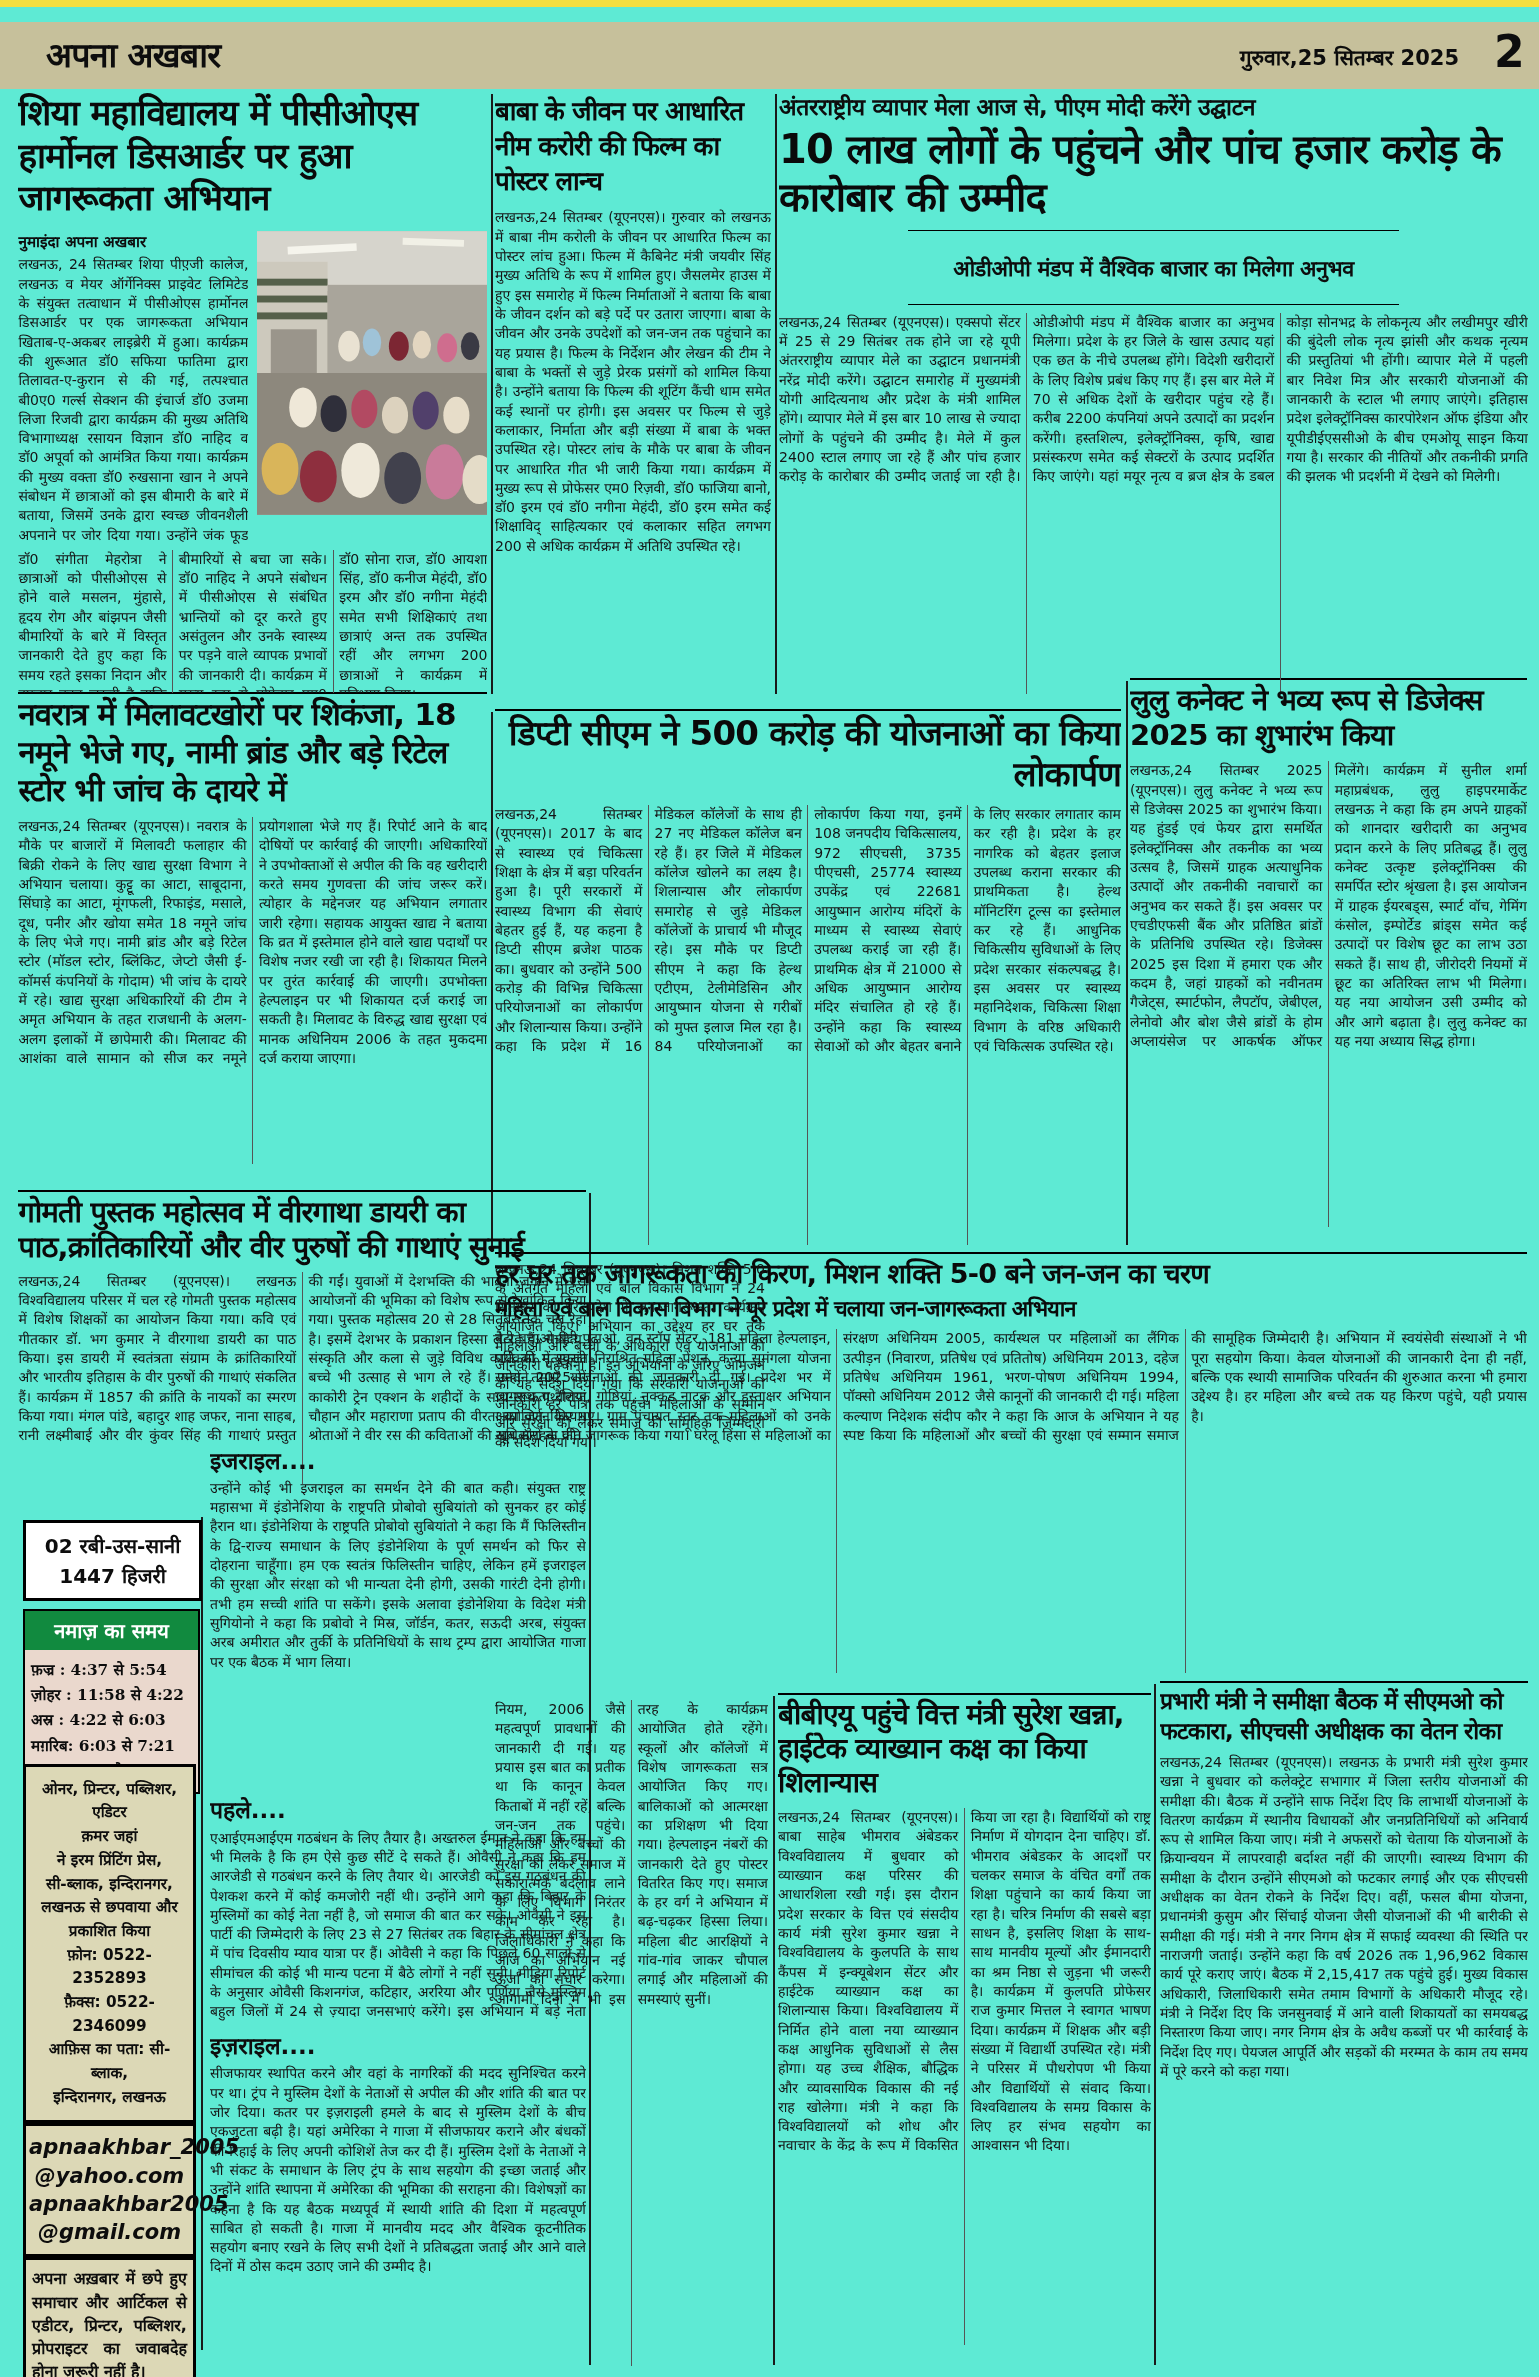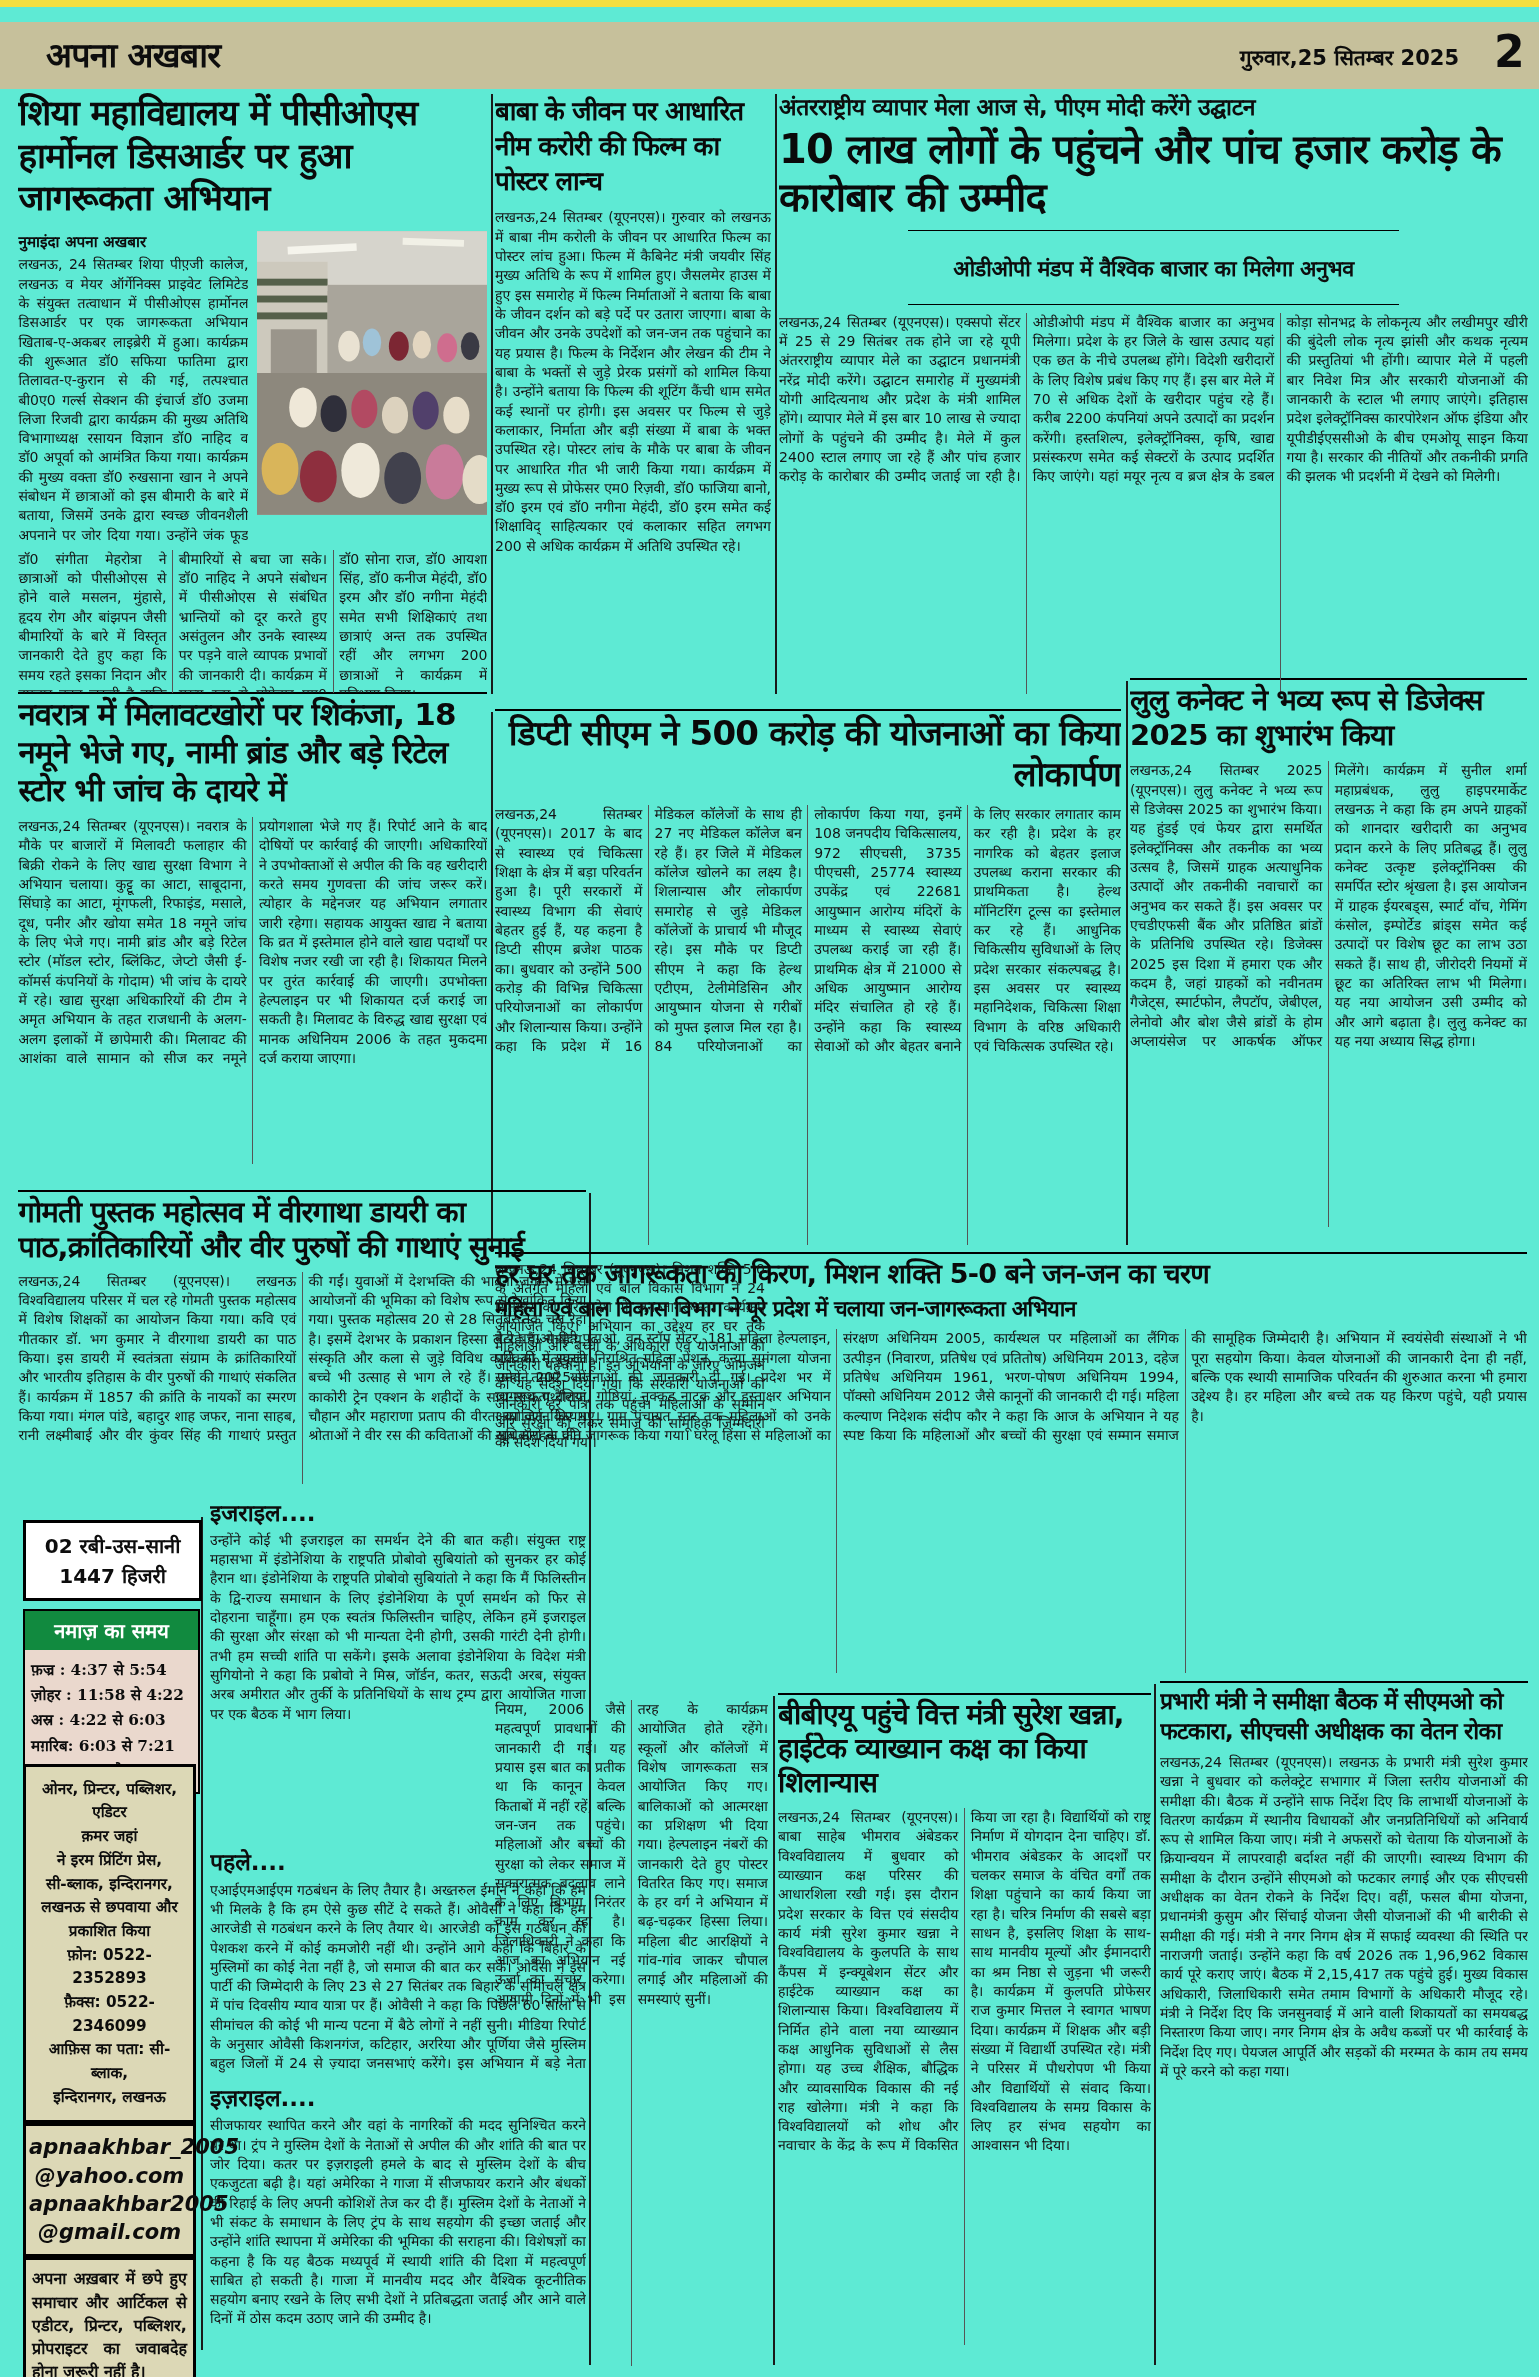--- a/index.html
+++ b/index.html
@@ -154,21 +154,21 @@
   <div class="art" style="left:778px;top:1698px;width:373px;height:667px;">
     <div class="hl" style="font-size:28px;">बीबीएयू पहुंचे वित्त मंत्री सुरेश खन्ना, हाईटेक व्याख्यान कक्ष का किया शिलान्यास</div>
     <div class="body cols2" style="height:537px;margin-top:7.7px;">लखनऊ,24 सितम्बर (यूएनएस)। बाबा साहेब भीमराव अंबेडकर विश्वविद्यालय में बुधवार को व्याख्यान कक्ष परिसर की आधारशिला रखी गई। इस दौरान प्रदेश सरकार के वित्त एवं संसदीय कार्य मंत्री सुरेश कुमार खन्ना ने विश्वविद्यालय के कुलपति के साथ कैंपस में इन्क्यूबेशन सेंटर और हाईटेक व्याख्यान कक्ष का शिलान्यास किया। विश्वविद्यालय में निर्मित होने वाला नया व्याख्यान कक्ष आधुनिक सुविधाओं से लैस होगा। यह उच्च शैक्षिक, बौद्धिक और व्यावसायिक विकास की नई राह खोलेगा। मंत्री ने कहा कि विश्वविद्यालयों को शोध और नवाचार के केंद्र के रूप में विकसित किया जा रहा है। विद्यार्थियों को राष्ट्र निर्माण में योगदान देना चाहिए। डॉ. भीमराव अंबेडकर के आदर्शों पर चलकर समाज के वंचित वर्गों तक शिक्षा पहुंचाने का कार्य किया जा रहा है। चरित्र निर्माण की सबसे बड़ा साधन है, इसलिए शिक्षा के साथ-साथ मानवीय मूल्यों और ईमानदारी का श्रम निष्ठा से जुड़ना भी जरूरी है। कार्यक्रम में कुलपति प्रोफेसर राज कुमार मित्तल ने स्वागत भाषण दिया। कार्यक्रम में शिक्षक और बड़ी संख्या में विद्यार्थी उपस्थित रहे। मंत्री ने परिसर में पौधरोपण भी किया और विद्यार्थियों से संवाद किया। विश्वविद्यालय के समग्र विकास के लिए हर संभव सहयोग का आश्वासन भी दिया।</div>
   </div>
 
   <div class="art" style="left:1160px;top:1687px;width:368px;height:678px;">
     <div class="hl" style="font-size:23px;line-height:1.3;">प्रभारी मंत्री ने समीक्षा बैठक में सीएमओ को फटकारा, सीएचसी अधीक्षक का वेतन रोका</div>
     <div class="body" style="height:598px;margin-top:6.1px;overflow:hidden;">लखनऊ,24 सितम्बर (यूएनएस)। लखनऊ के प्रभारी मंत्री सुरेश कुमार खन्ना ने बुधवार को कलेक्ट्रेट सभागार में जिला स्तरीय योजनाओं की समीक्षा की। बैठक में उन्होंने साफ निर्देश दिए कि लाभार्थी योजनाओं के वितरण कार्यक्रम में स्थानीय विधायकों और जनप्रतिनिधियों को अनिवार्य रूप से शामिल किया जाए। मंत्री ने अफसरों को चेताया कि योजनाओं के क्रियान्वयन में लापरवाही बर्दाश्त नहीं की जाएगी। स्वास्थ्य विभाग की समीक्षा के दौरान उन्होंने सीएमओ को फटकार लगाई और एक सीएचसी अधीक्षक का वेतन रोकने के निर्देश दिए। वहीं, फसल बीमा योजना, प्रधानमंत्री कुसुम और सिंचाई योजना जैसी योजनाओं की भी बारीकी से समीक्षा की गई। मंत्री ने नगर निगम क्षेत्र में सफाई व्यवस्था की स्थिति पर नाराजगी जताई। उन्होंने कहा कि वर्ष 2026 तक 1,96,962 विकास कार्य पूरे कराए जाएं। बैठक में 2,15,417 तक पहुंचे हुई। मुख्य विकास अधिकारी, जिलाधिकारी समेत तमाम विभागों के अधिकारी मौजूद रहे। मंत्री ने निर्देश दिए कि जनसुनवाई में आने वाली शिकायतों का समयबद्ध निस्तारण किया जाए। नगर निगम क्षेत्र के अवैध कब्जों पर भी कार्रवाई के निर्देश दिए गए। पेयजल आपूर्ति और सड़कों की मरम्मत के काम तय समय में पूरे करने को कहा गया।</div>
   </div>
 
-  <div class="art" style="left:210px;top:1488px;width:376px;height:865px;">
+  <div class="art" style="left:210px;top:1436px;width:376px;height:865px;">
     <div class="sec-h">इजराइल....</div>
     <div class="body" style="height:307px;overflow:hidden;">उन्होंने कोई भी इजराइल का समर्थन देने की बात कही। संयुक्त राष्ट्र महासभा में इंडोनेशिया के राष्ट्रपति प्रोबोवो सुबियांतो को सुनकर हर कोई हैरान था। इंडोनेशिया के राष्ट्रपति प्रोबोवो सुबियांतो ने कहा कि मैं फिलिस्तीन के द्वि-राज्य समाधान के लिए इंडोनेशिया के पूर्ण समर्थन को फिर से दोहराना चाहूँगा। हम एक स्वतंत्र फिलिस्तीन चाहिए, लेकिन हमें इजराइल की सुरक्षा और संरक्षा को भी मान्यता देनी होगी, उसकी गारंटी देनी होगी। तभी हम सच्ची शांति पा सकेंगे। इसके अलावा इंडोनेशिया के विदेश मंत्री सुगियोनो ने कहा कि प्रबोवो ने मिस्र, जॉर्डन, कतर, सऊदी अरब, संयुक्त अरब अमीरात और तुर्की के प्रतिनिधियों के साथ ट्रम्प द्वारा आयोजित गाजा पर एक बैठक में भाग लिया।</div>
     <div class="sec-h">पहले....</div>
     <div class="body" style="height:193px;overflow:hidden;">एआईएमआईएम गठबंधन के लिए तैयार है। अख्तरुल ईमान ने कहा कि हम भी मिलके है कि हम ऐसे कुछ सीटें दे सकते हैं। ओवैसी ने कहा कि हम आरजेडी से गठबंधन करने के लिए तैयार थे। आरजेडी को इस गठबंधन की पेशकश करने में कोई कमजोरी नहीं थी। उन्होंने आगे कहा कि बिहार के मुस्लिमों का कोई नेता नहीं है, जो समाज की बात कर सके। ओवैसी ने इस पार्टी की जिम्मेदारी के लिए 23 से 27 सितंबर तक बिहार के सीमांचल क्षेत्र में पांच दिवसीय म्याव यात्रा पर हैं। ओवैसी ने कहा कि पिछले 60 सालों से सीमांचल की कोई भी मान्य पटना में बैठे लोगों ने नहीं सुनी। मीडिया रिपोर्ट के अनुसार ओवैसी किशनगंज, कटिहार, अररिया और पूर्णिया जैसे मुस्लिम बहुल जिलों में 24 से ज़्यादा जनसभाएं करेंगे। इस अभियान में बड़े नेता शामिल होंगे और पार्टी को अच्छे नतीजों की उम्मीद है। पार्टी के सीमांचल के सूत्रों ने कहा कि ओवैसी पहले 2020 में एआईएमआईएम द्वारा जीती गई पांच विधानसभा सीटों को निशाना बनाएंगे, जहां 2022 में चार बागी विधायक जदयू में चले गए थे।</div>
     <div class="sec-h">इज़राइल....</div>
     <div class="body" style="height:253px;overflow:hidden;">सीजफायर स्थापित करने और वहां के नागरिकों की मदद सुनिश्चित करने पर था। ट्रंप ने मुस्लिम देशों के नेताओं से अपील की और शांति की बात पर जोर दिया। कतर पर इज़राइली हमले के बाद से मुस्लिम देशों के बीच एकजुटता बढ़ी है। यहां अमेरिका ने गाजा में सीजफायर कराने और बंधकों की रिहाई के लिए अपनी कोशिशें तेज कर दी हैं। मुस्लिम देशों के नेताओं ने भी संकट के समाधान के लिए ट्रंप के साथ सहयोग की इच्छा जताई और उन्होंने शांति स्थापना में अमेरिका की भूमिका की सराहना की। विशेषज्ञों का कहना है कि यह बैठक मध्यपूर्व में स्थायी शांति की दिशा में महत्वपूर्ण साबित हो सकती है। गाजा में मानवीय मदद और वैश्विक कूटनीतिक सहयोग बनाए रखने के लिए सभी देशों ने प्रतिबद्धता जताई और आने वाले दिनों में ठोस कदम उठाए जाने की उम्मीद है।</div>
   </div>
 
   <div class="abs sb-box pre" style="left:23px;top:1520px;width:167px;padding:7.7px 3.1px;font-size:20px;line-height:1.5;">02 रबी-उस-सानी
 1447 हिजरी</div>

